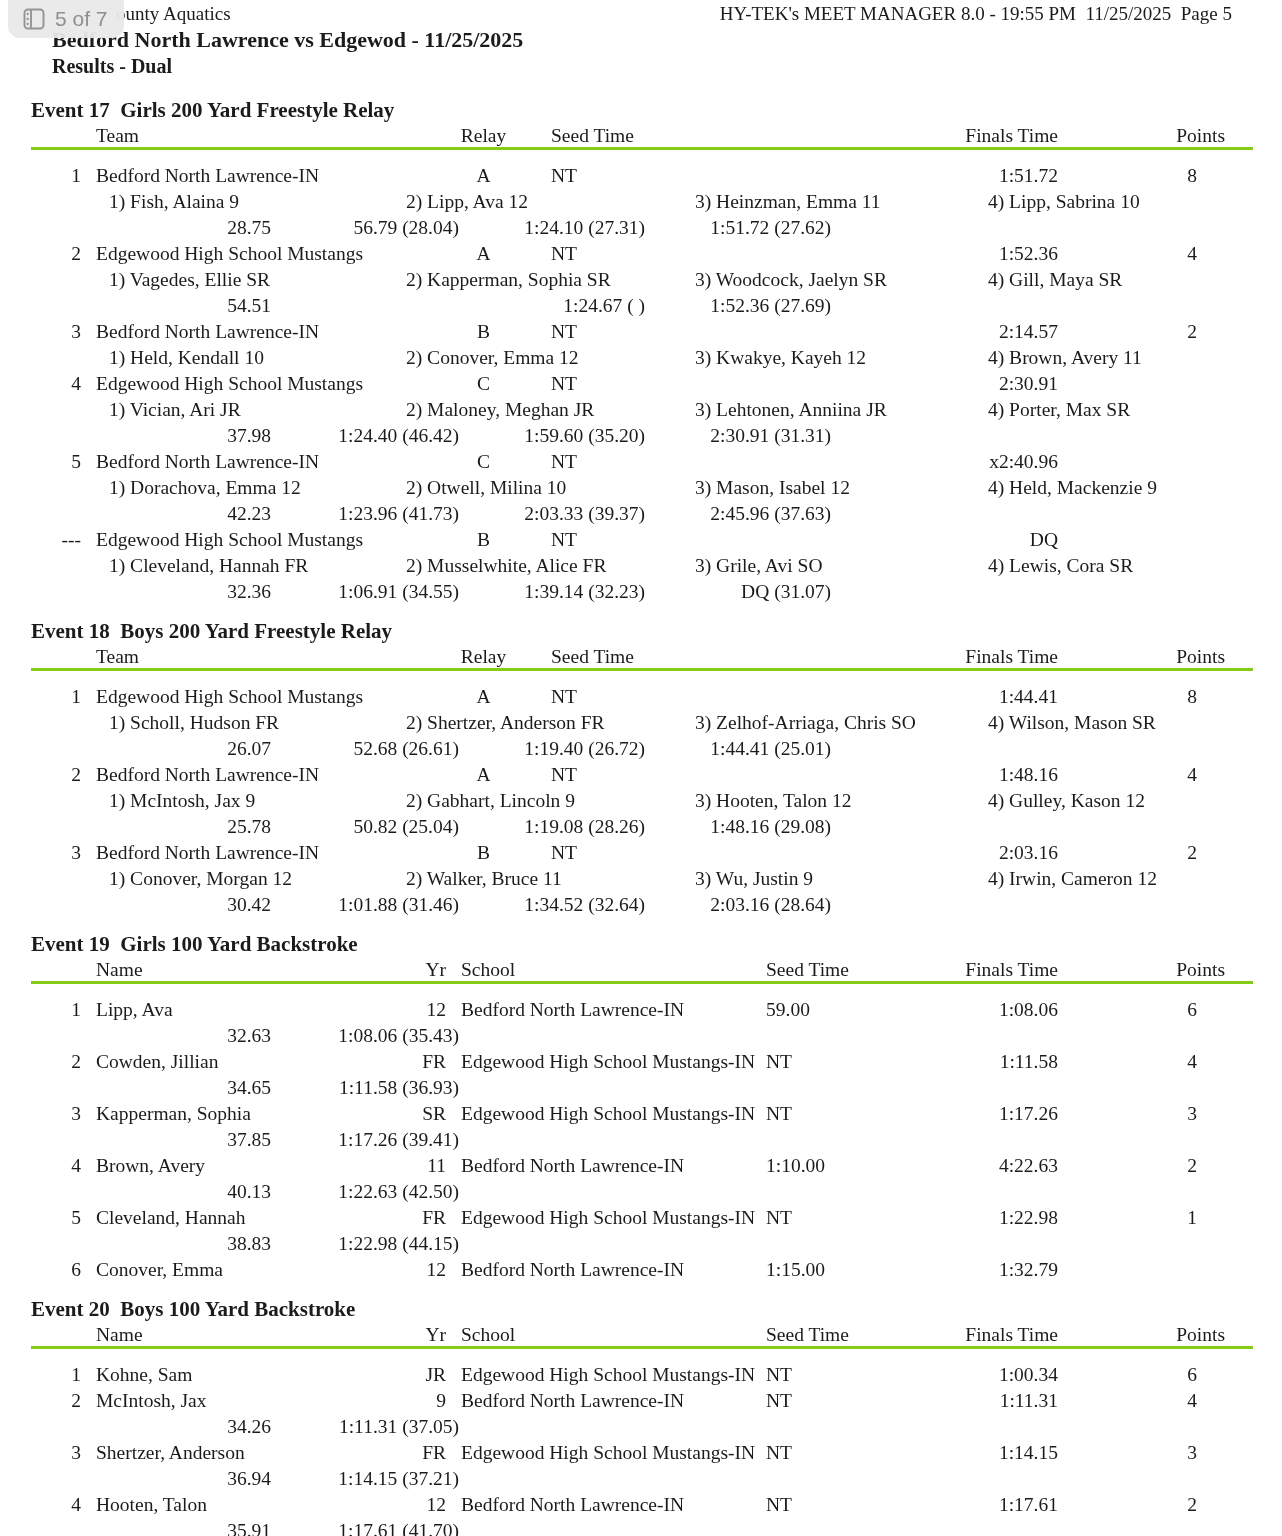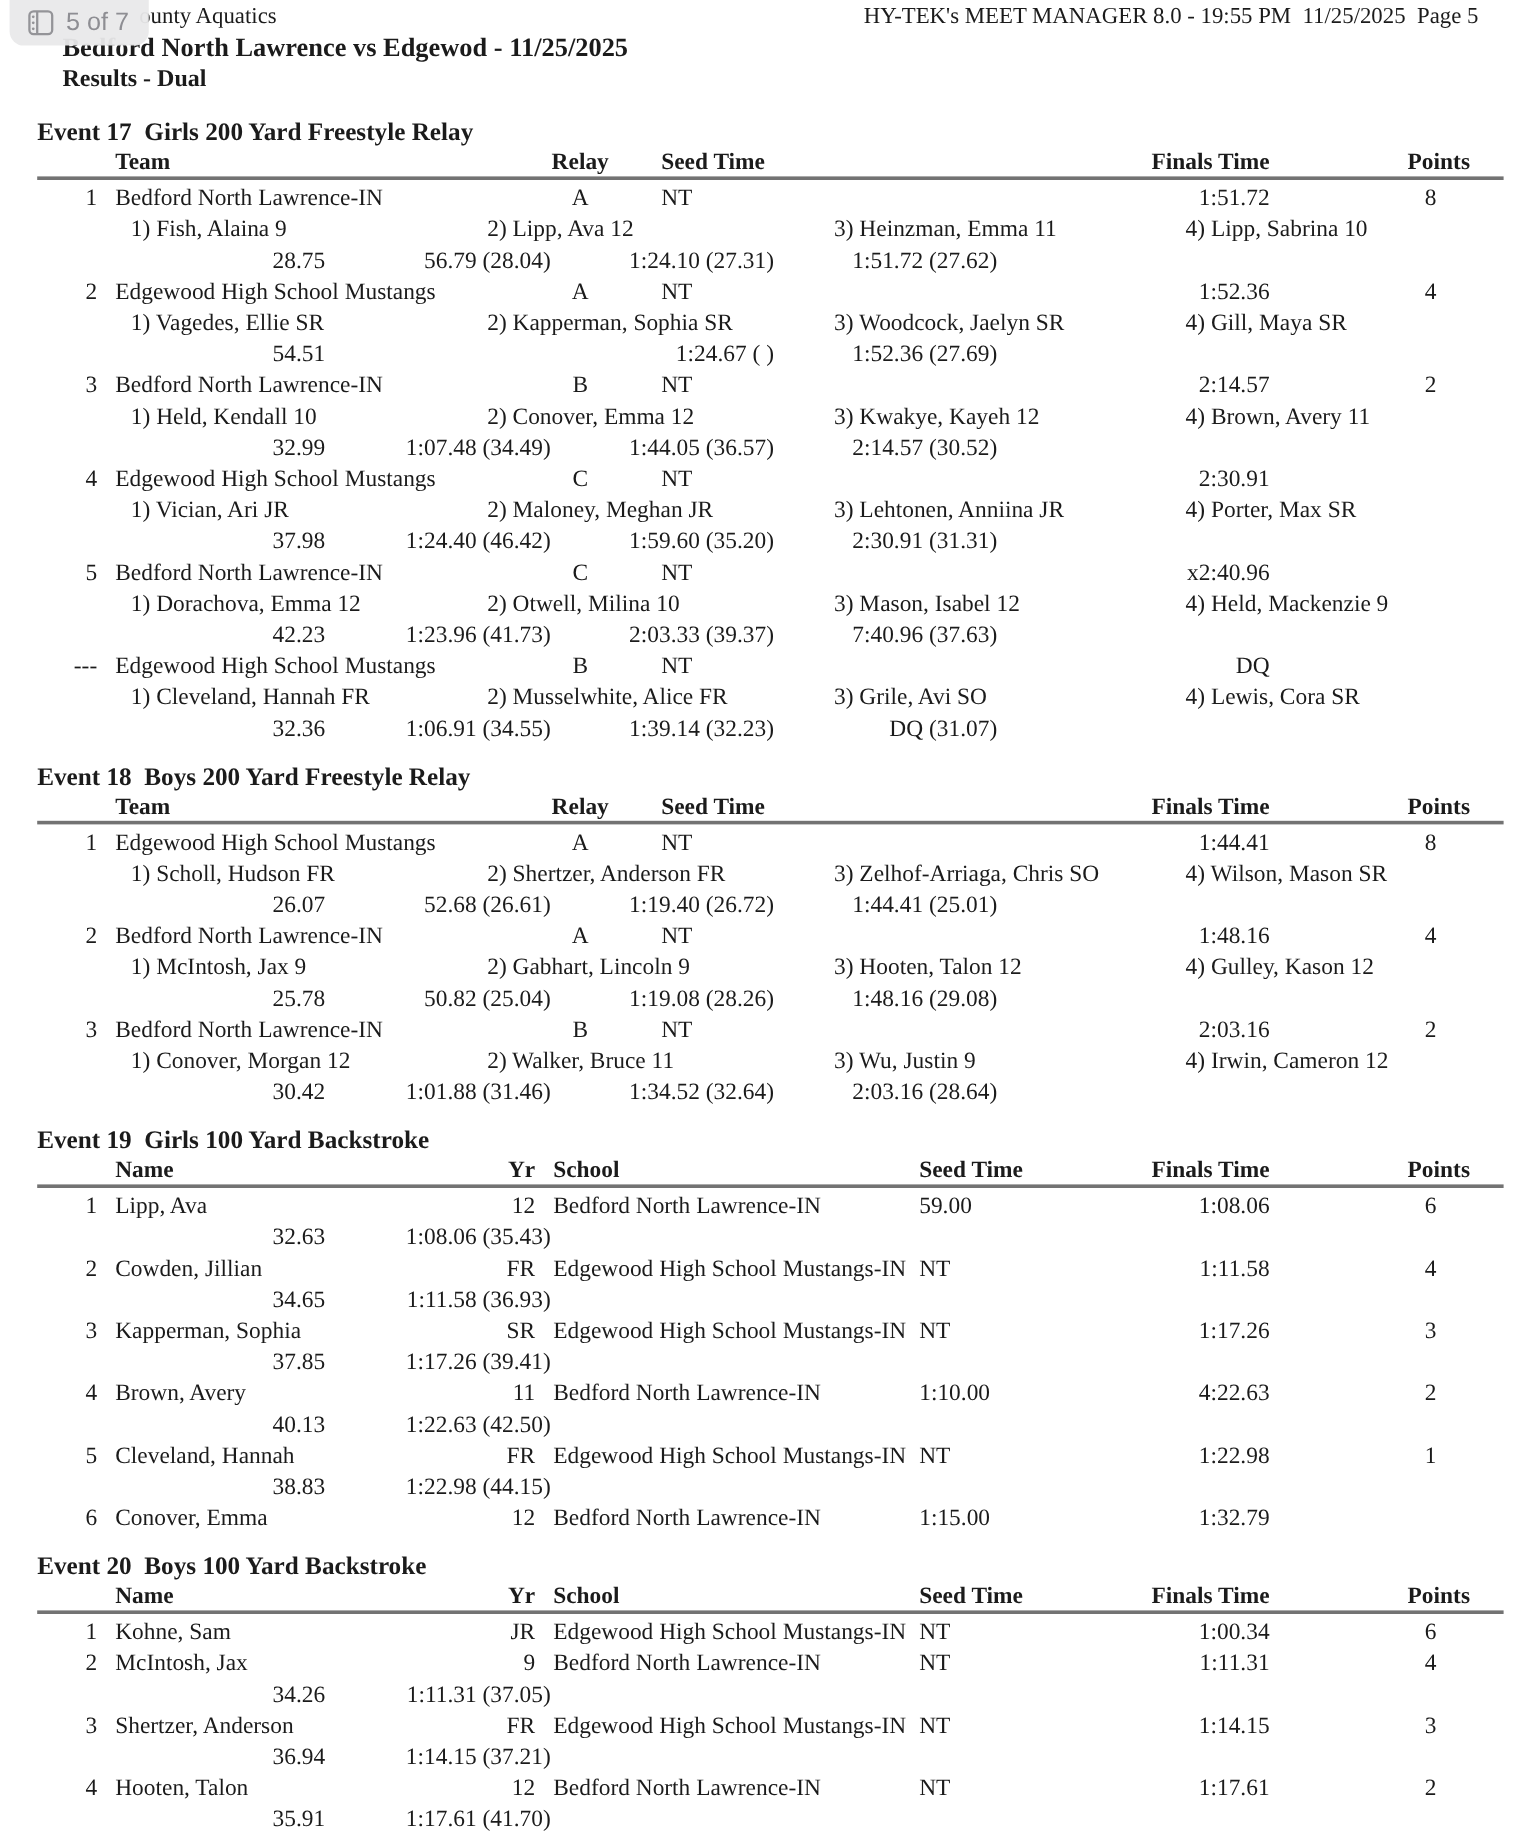--- a/index.html
+++ b/index.html
@@ -77,24 +77,24 @@
   }
   .event-title {
     font-size: 21px;
     font-weight: bold;
     line-height: 26px;
     margin: 13px 0 1px 0;
     white-space: pre;
   }
   .trow { display: grid; line-height: 26px; font-size: 19.5px; white-space: pre; }
   .thead {
-    font-weight: bold;
-    border-bottom: 3px solid #737373;
+    font-weight: normal;
+    border-bottom: 3px solid #84cc16;
     line-height: 23px;
-    margin-bottom: 3px;
+    margin-bottom: 13px;
   }
   .c { overflow: visible; }
 
   
   .relay-grid { grid-template-columns: 50px 335px 135px 332px 175px 195px; }
   
   .ind-grid   { grid-template-columns: 50px 285px 80px 320px 117px 175px 195px; }
 
   .c.rank   { text-align: right; }
   .c.team, .c.name   { text-align: left; padding-left: 15px; }
@@ -147,27 +147,26 @@
       <div class="event-title">Event 17  Girls 200 Yard Freestyle Relay</div>
       <div class="trow thead relay-grid"><span class="c rank"></span><span class="c team">Team</span><span class="c relay">Relay</span><span class="c seed">Seed Time</span><span class="c finals">Finals Time</span><span class="c pts">Points</span></div>
       <div class="trow relay-grid"><span class="c rank">1</span><span class="c team">Bedford North Lawrence-IN</span><span class="c relay">A</span><span class="c seed">NT</span><span class="c finals">1:51.72</span><span class="c pts val">8</span></div>
       <div class="swimmers"><span class="sw">1) Fish, Alaina 9</span><span class="sw">2) Lipp, Ava 12</span><span class="sw">3) Heinzman, Emma 11</span><span class="sw">4) Lipp, Sabrina 10</span></div>
       <div class="splits"><span class="sp">28.75</span><span class="sp">56.79 (28.04)</span><span class="sp">1:24.10 (27.31)</span><span class="sp">1:51.72 (27.62)</span></div>
       <div class="trow relay-grid"><span class="c rank">2</span><span class="c team">Edgewood High School Mustangs</span><span class="c relay">A</span><span class="c seed">NT</span><span class="c finals">1:52.36</span><span class="c pts val">4</span></div>
       <div class="swimmers"><span class="sw">1) Vagedes, Ellie SR</span><span class="sw">2) Kapperman, Sophia SR</span><span class="sw">3) Woodcock, Jaelyn SR</span><span class="sw">4) Gill, Maya SR</span></div>
       <div class="splits"><span class="sp">54.51</span><span class="sp"></span><span class="sp">1:24.67 ( )</span><span class="sp">1:52.36 (27.69)</span></div>
       <div class="trow relay-grid"><span class="c rank">3</span><span class="c team">Bedford North Lawrence-IN</span><span class="c relay">B</span><span class="c seed">NT</span><span class="c finals">2:14.57</span><span class="c pts val">2</span></div>
       <div class="swimmers"><span class="sw">1) Held, Kendall 10</span><span class="sw">2) Conover, Emma 12</span><span class="sw">3) Kwakye, Kayeh 12</span><span class="sw">4) Brown, Avery 11</span></div>
-      <div class="splits"><span class="sp">32.99</span><span class="sp">1:07.48 (34.49)</span><span class="sp">1:44.05 (36.57)</span><span class="sp">2:14.57 (30.52)</span></div>
       <div class="trow relay-grid"><span class="c rank">4</span><span class="c team">Edgewood High School Mustangs</span><span class="c relay">C</span><span class="c seed">NT</span><span class="c finals">2:30.91</span><span class="c pts val"></span></div>
       <div class="swimmers"><span class="sw">1) Vician, Ari JR</span><span class="sw">2) Maloney, Meghan JR</span><span class="sw">3) Lehtonen, Anniina JR</span><span class="sw">4) Porter, Max SR</span></div>
       <div class="splits"><span class="sp">37.98</span><span class="sp">1:24.40 (46.42)</span><span class="sp">1:59.60 (35.20)</span><span class="sp">2:30.91 (31.31)</span></div>
       <div class="trow relay-grid"><span class="c rank">5</span><span class="c team">Bedford North Lawrence-IN</span><span class="c relay">C</span><span class="c seed">NT</span><span class="c finals">x2:40.96</span><span class="c pts val"></span></div>
       <div class="swimmers"><span class="sw">1) Dorachova, Emma 12</span><span class="sw">2) Otwell, Milina 10</span><span class="sw">3) Mason, Isabel 12</span><span class="sw">4) Held, Mackenzie 9</span></div>
-      <div class="splits"><span class="sp">42.23</span><span class="sp">1:23.96 (41.73)</span><span class="sp">2:03.33 (39.37)</span><span class="sp">7:40.96 (37.63)</span></div>
+      <div class="splits"><span class="sp">42.23</span><span class="sp">1:23.96 (41.73)</span><span class="sp">2:03.33 (39.37)</span><span class="sp">2:45.96 (37.63)</span></div>
       <div class="trow relay-grid"><span class="c rank">---</span><span class="c team">Edgewood High School Mustangs</span><span class="c relay">B</span><span class="c seed">NT</span><span class="c finals">DQ</span><span class="c pts val"></span></div>
       <div class="swimmers"><span class="sw">1) Cleveland, Hannah FR</span><span class="sw">2) Musselwhite, Alice FR</span><span class="sw">3) Grile, Avi SO</span><span class="sw">4) Lewis, Cora SR</span></div>
       <div class="splits"><span class="sp">32.36</span><span class="sp">1:06.91 (34.55)</span><span class="sp">1:39.14 (32.23)</span><span class="sp">DQ (31.07)</span></div>
     </section>
     <section class="event">
       <div class="event-title">Event 18  Boys 200 Yard Freestyle Relay</div>
       <div class="trow thead relay-grid"><span class="c rank"></span><span class="c team">Team</span><span class="c relay">Relay</span><span class="c seed">Seed Time</span><span class="c finals">Finals Time</span><span class="c pts">Points</span></div>
       <div class="trow relay-grid"><span class="c rank">1</span><span class="c team">Edgewood High School Mustangs</span><span class="c relay">A</span><span class="c seed">NT</span><span class="c finals">1:44.41</span><span class="c pts val">8</span></div>
       <div class="swimmers"><span class="sw">1) Scholl, Hudson FR</span><span class="sw">2) Shertzer, Anderson FR</span><span class="sw">3) Zelhof-Arriaga, Chris SO</span><span class="sw">4) Wilson, Mason SR</span></div>
       <div class="splits"><span class="sp">26.07</span><span class="sp">52.68 (26.61)</span><span class="sp">1:19.40 (26.72)</span><span class="sp">1:44.41 (25.01)</span></div>

